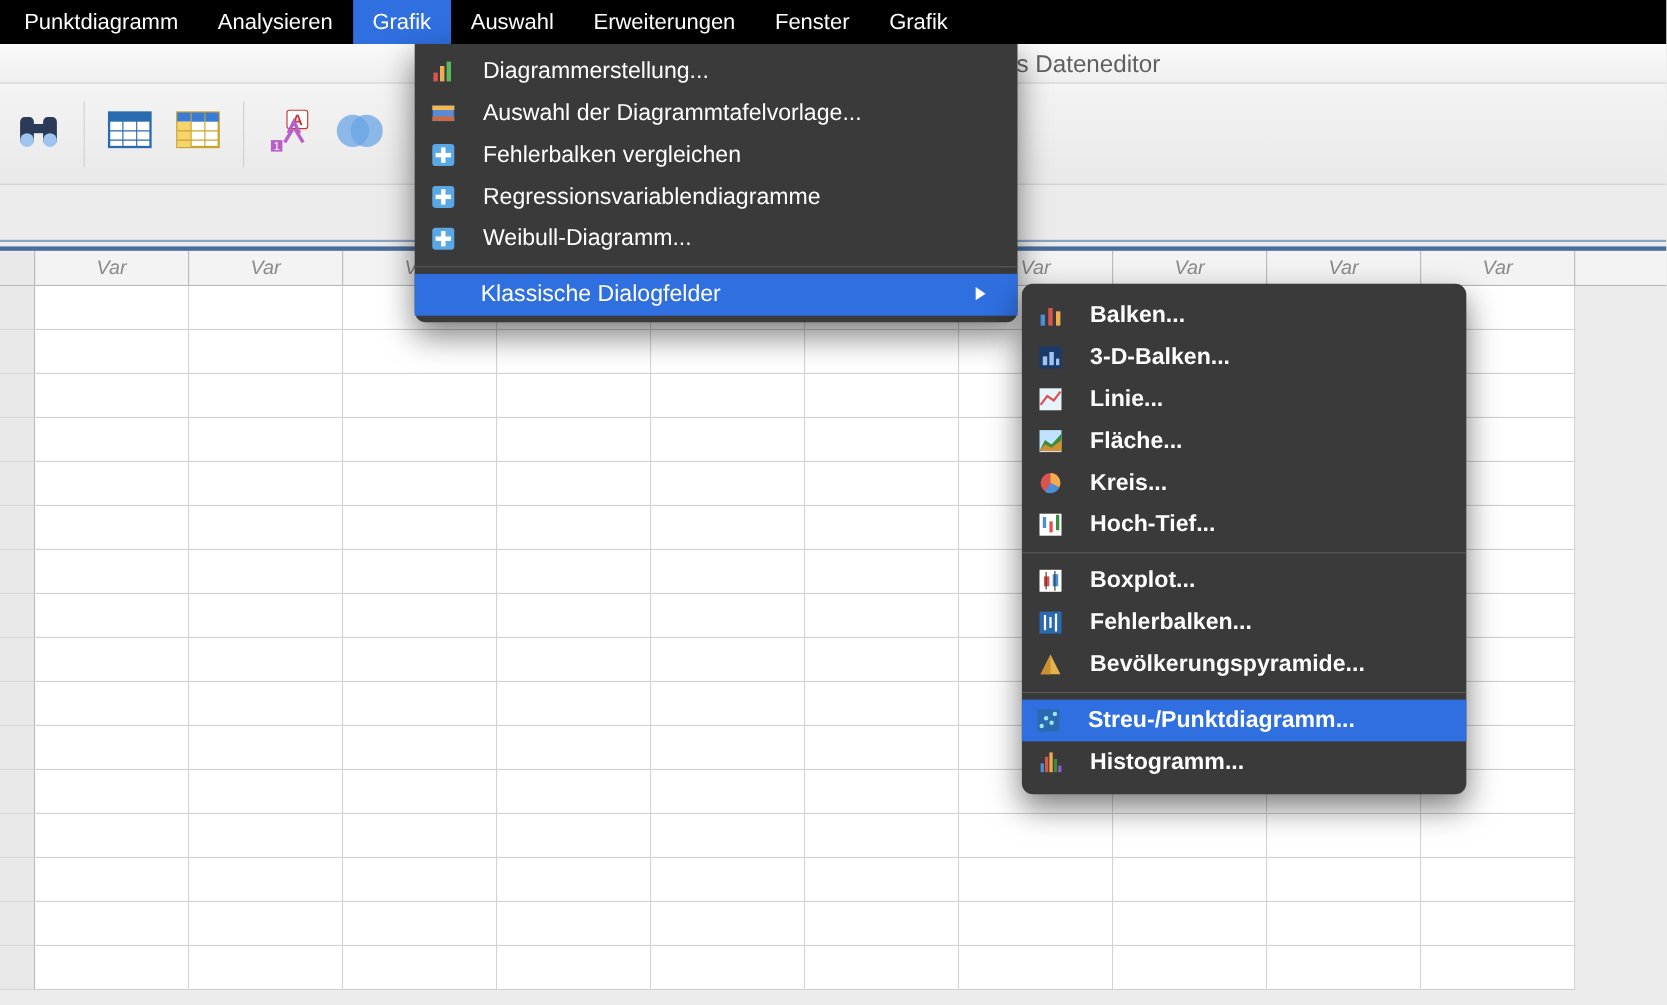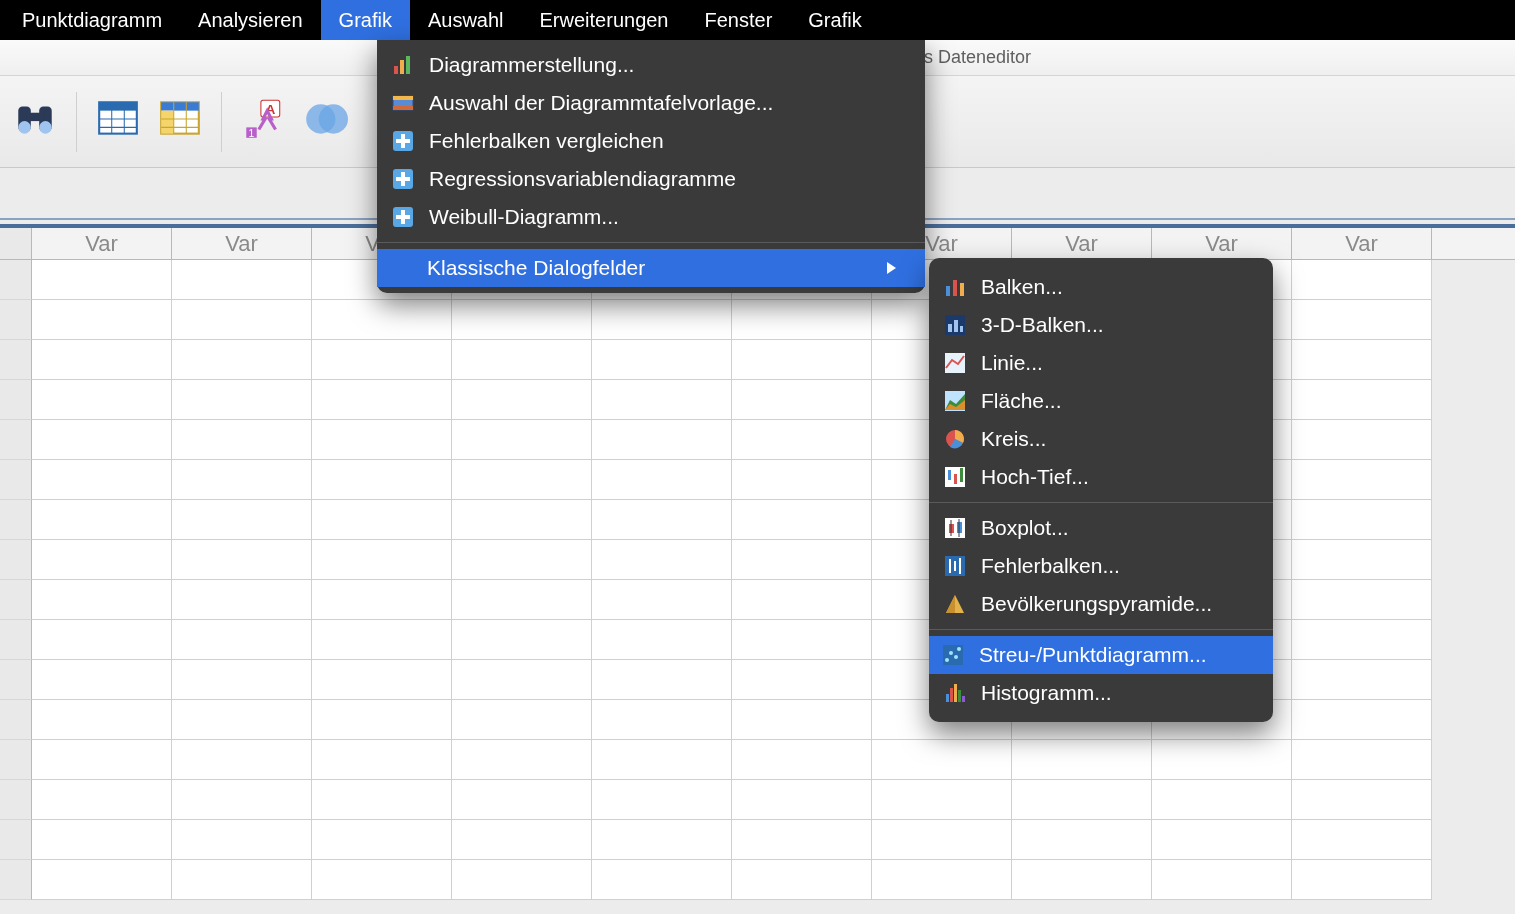--- a/index.html
+++ b/index.html
@@ -33,21 +33,21 @@
   .menubar .menu-item.highlight {
     background: #2f6fe0;
   }
 
   
   .titlebar {
     background: linear-gradient(#fafafa, #efefef);
     border-bottom: 1px solid #d5d5d5;
     height: 36px;
     color: #606060;
-    font-size: 18px;
+    font-size: 22px;
     display: flex;
     align-items: center;
     padding-left: 924px;
     position: relative;
     text-align: right;
   }
 
   
   .toolbar {
     background: linear-gradient(#f4f4f4, #e9e9e9);
@@ -68,21 +68,22 @@
     content:""; position:absolute; left:0; right:0; bottom:4px; height:2px; background:#8aa2c2;
   }
 
   
   .colhdr {
     display:flex;
     background:#f3f3f3;
     border-bottom:1px solid #b8b8b8;
     height:32px;
     color:#8a8a8a;
-    font-size:22px;
+    font-size:18px;
+    font-style: italic;
   }
   .colhdr .rowhdr-cell{
     width:32px; background:#e9e9e9; border-right:1px solid #b8b8b8;
   }
   .colhdr .ch {
     width:140px; border-right:1px solid #b8b8b8; display:flex; align-items:center; justify-content:center;
   }
 
   
   .grid { position:relative; }
@@ -100,34 +101,34 @@
     background:#3a3a3a;
     color:#fff;
     border-radius:0 0 10px 10px;
     padding:6px 0;
     box-shadow: 0 12px 28px rgba(0,0,0,0.5);
     z-index:100;
   }
   .menu .mi {
     display:flex; align-items:center;
     padding:6px 28px 6px 14px;
-    gap:14px;
+    gap:24px;
     min-height:38px;
     white-space:nowrap;
     cursor:default;
   }
   .menu .mi.highlight { background:#2f6fe0;padding-left:12px; }
   .menu .mi .mi-icon { width:24px; height:24px; display:flex; align-items:center; justify-content:center; flex:0 0 24px;}
   .menu .mi .mi-icon svg{ width:22px; height:22px; }
   .menu .mi .mi-label { flex:1; font-size:21px; }
   .menu .mi .mi-arrow { margin-left:auto; }
   .menu .sep { height:1px; background:#5a5a5a; margin:6px 0; }
 
   .menu.primary { left:377px; top:40px; width:548px; border-radius:0 0 10px 10px; }
-  .menu.secondary { left:929px; top:258px; width:344px; border-radius:10px; padding:10px 0;}
+  .menu.secondary { left:929px; top:258px; width:404px; border-radius:10px; padding:10px 0;font-weight:bold;}
 
   
   .overlay-layer{ position:absolute; left:0; top:0; right:0; bottom:0; pointer-events:none; }
   .overlay-layer > * { pointer-events:auto; }
 
 </style>
 </head>
 <body>
 
 <svg width="0" height="0" style="position:absolute">

